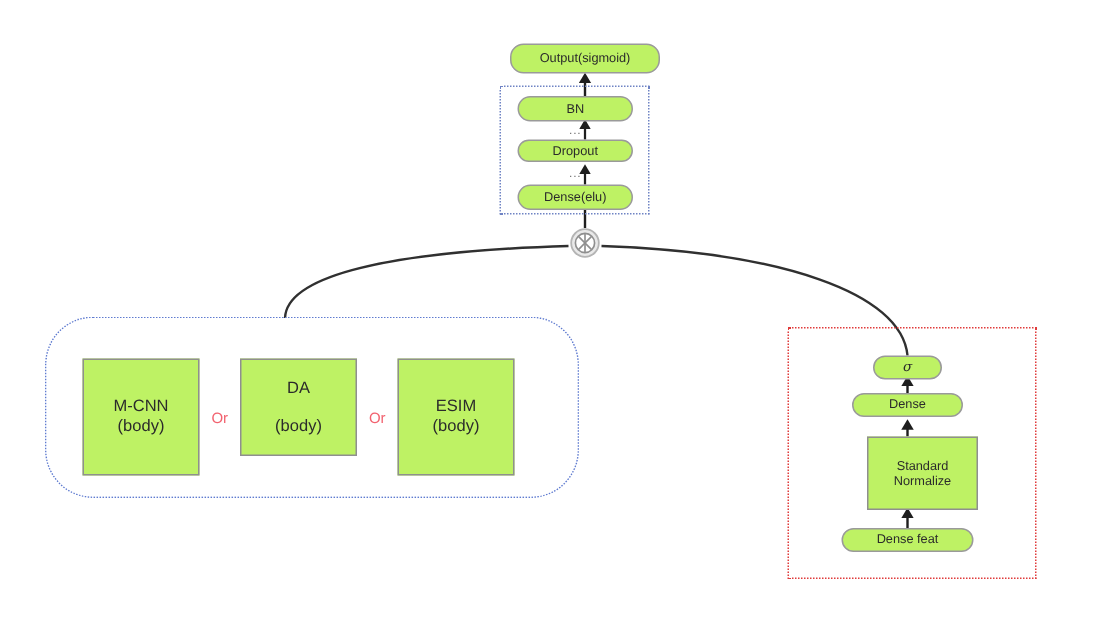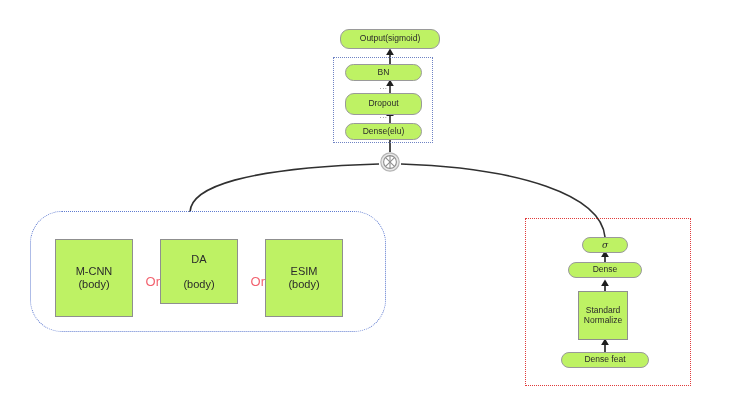--- a/index.html
+++ b/index.html
@@ -74,23 +74,23 @@
     color: #6d6d6d;
     letter-spacing: 0.5px;
     line-height: 1;
     text-align: center;
     white-space: nowrap;
   }
 
   
   .or-label {
     position: absolute;
-    font-size: 13px;
+    font-size: 10px;
     color: #f2626f;
-    text-align: right;
+    text-align: center;
     white-space: nowrap;
   }
 
   
   #wires {
     position: absolute;
     left: 0;
     top: 0;
     width: 740px;
     height: 418px;
@@ -144,21 +144,21 @@
   </div>
 
   <div class="group group-top" style="left:333px; top:57px; width:100px; height:86px;"></div>
 
   <div class="node pill" style="left:345px; top:64px; width:77px; height:17px;">
     <span>BN</span>
   </div>
 
   <div class="dots" style="left:345px; top:83px; width:77px;">...</div>
 
-  <div class="node pill" style="left:345px; top:93px; width:77px; height:22px;justify-content:center;">
+  <div class="node pill" style="left:345px; top:93px; width:77px; height:15px;justify-content:center;">
     <span>Dropout</span>
   </div>
 
   <div class="dots" style="left:345px; top:112px; width:77px;">...</div>
 
   <div class="node pill" style="left:345px; top:123px; width:77px; height:17px;">
     <span>Dense(elu)</span>
   </div>
 
   <div class="group group-left" style="left:30px; top:211px; width:356px; height:121px;"></div>
@@ -185,21 +185,21 @@
   <div class="group group-right" style="left:525px; top:218px; width:166px; height:168px;"></div>
 
   <div class="node pill" style="left:582px; top:237px; width:46px; height:16px;">
     <span class="sigma">σ</span>
   </div>
 
   <div class="node pill" style="left:568px; top:262px; width:74px; height:16px;">
     <span>Dense</span>
   </div>
 
-  <div class="node rect" style="left:578px; top:291px; width:50px; height:49px;">
+  <div class="node rect" style="left:578px; top:291px; width:74px; height:49px;">
     <span>Standard</span>
     <span class="l2">Normalize</span>
   </div>
 
   <div class="node pill" style="left:561px; top:352px; width:88px; height:16px;">
     <span>Dense feat</span>
   </div>
 
 </div>
 

